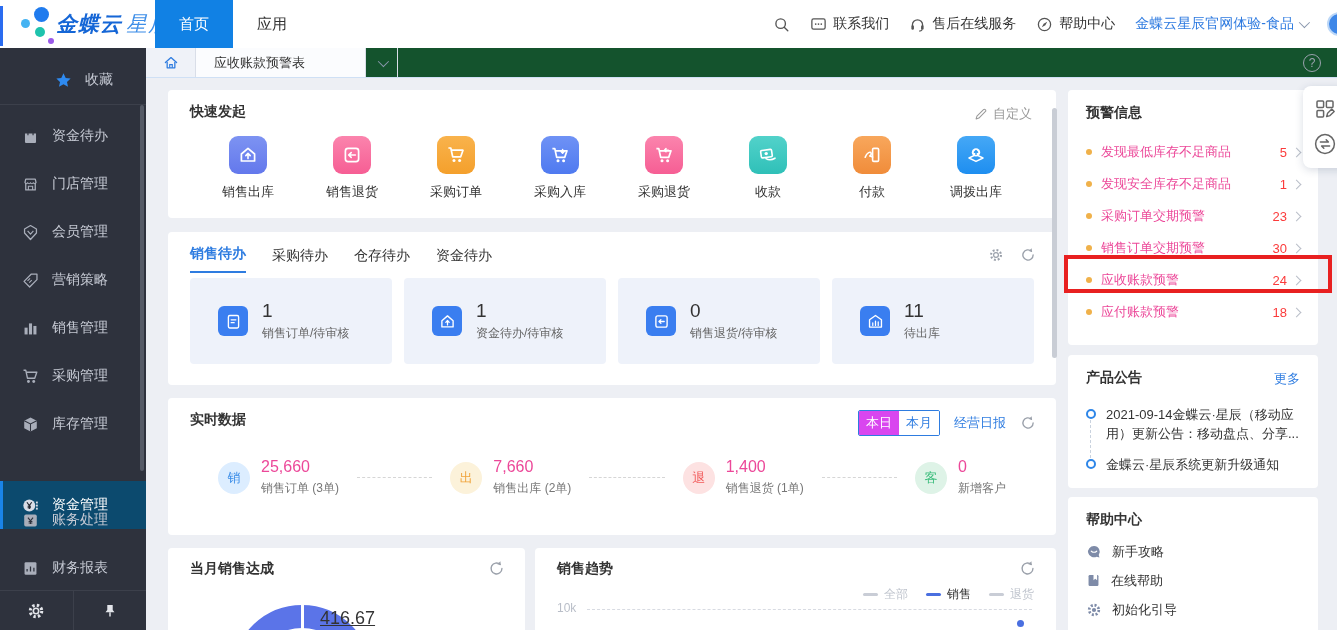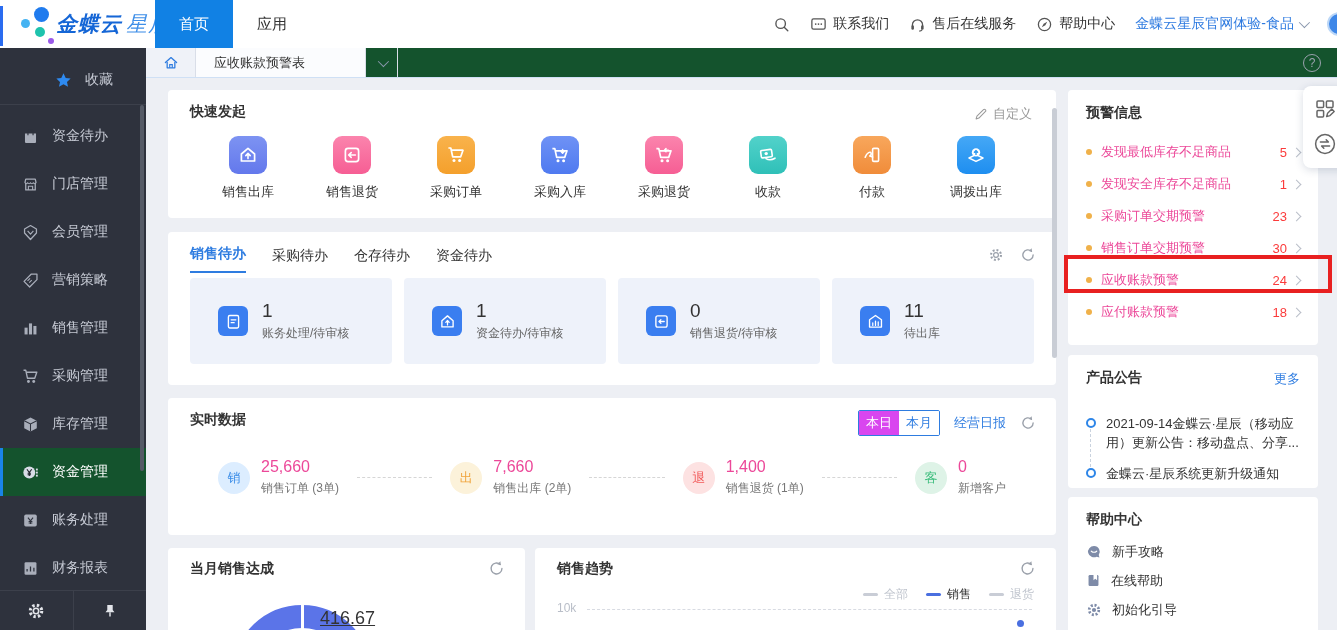--- a/index.html
+++ b/index.html
@@ -38,21 +38,21 @@
   .tabstrip { position:absolute; left:146px; top:48px; width:1191px; height:30px; background:#14532d; border-bottom:1px solid #cfe0f5; display:flex; align-items:stretch; z-index:20; }
   .ts-home { width:50px; display:flex; align-items:center; justify-content:center; background:#eff2f8; border-right:1px solid #d9dee8; color:#2e7ce0; cursor:pointer; }
   .ts-tab { width:170px; background:#fbfcfe; display:flex; align-items:center; padding:0 18px; font-size:13px; color:#333; border-right:1px solid #d9dee8; }
   .ts-chev { width:32px; display:flex; align-items:center; justify-content:center; border-right:1px solid #d9dee8; cursor:pointer; }
   .ts-help { position:absolute; right:16px; top:6px; width:18px; height:18px; border:1.5px solid #9aa2ae; border-radius:50%; color:#9aa2ae; font-size:12px; display:flex; align-items:center; justify-content:center; cursor:pointer; }
 
   
   .sidebar { position:absolute; left:0; top:48px; width:146px; height:582px; background:#2e323d; z-index:25; }
   .sb-item { position:absolute; left:0; width:146px; height:48px; display:flex; align-items:center; gap:13px; padding-left:22px; color:#c6cad4; font-size:14px; cursor:pointer; }
   .sb-item svg { color:#a9aeba; flex:none; }
-  .sb-item.active { background:#14532d; color:#fff; border-left:3px solid #1a84e8; padding-left:19px; }
+  .sb-item.active { background:#0c4a6e; color:#fff; border-left:3px solid #1a84e8; padding-left:19px;margin-top:33px; }
   .sb-item.active svg { color:#d8dce6; }
   .sb-fav { top:8px;justify-content:center; }
   .sb-fav svg { color:#2e8af0; }
   .sb-divider { position:absolute; left:0; top:56px; width:146px; height:1px; background:#3c404b; }
   .sb-scroll { position:absolute; right:2px; top:57px; width:4px; height:366px; border-radius:2px; background:#555a66; }
   .sb-bottom { position:absolute; left:0; bottom:0; width:146px; height:40px; background:#2e323d; border-top:1px solid #3c404b; display:flex; }
   .sb-bcell { flex:1; display:flex; align-items:center; justify-content:center; color:#e3e5ea; cursor:pointer; }
   .sb-bcell + .sb-bcell { border-left:1px solid #3c404b; }
 
   
@@ -125,21 +125,21 @@
   .al-list { margin-top:14px; }
   .al-item { display:flex; align-items:center; height:32px; cursor:pointer; }
   .al-dot { width:6px; height:6px; border-radius:50%; background:#f0b14a; margin-right:9px; flex:none; }
   .al-label { font-size:13px; color:#ec4899; flex:1; white-space:nowrap; }
   .al-count { font-size:13px; color:#fb3b3b; margin-right:6px; }
   .al-chev { width:7px; height:7px; border-right:1.5px solid #b9bec8; border-top:1.5px solid #b9bec8; transform:rotate(45deg); }
   .red-box { position:absolute; left:918px; top:177px; width:268px; height:38px; border:4px solid #e82020; z-index:15; pointer-events:none; }
 
   .announce { left:922px; top:277px; width:250px; height:133px; padding:14px 18px; }
   .an-more { position:absolute; right:18px; top:15px; font-size:13px; color:#2e7ce0; cursor:pointer; }
-  .an-list { margin-top:28px; position:relative; }
+  .an-list { margin-top:19px; position:relative; }
   .an-item { display:flex; gap:10px; margin-bottom:12px; cursor:pointer; }
   .an-bullet { width:10px; height:10px; border:2.5px solid #2e86e8; border-radius:50%; margin-top:3px; flex:none; background:#fff; z-index:1; }
   .an-text { font-size:13px; color:#333; line-height:1.45; }
   .an-line { position:absolute; left:4px; top:14px; height:38px; border-left:1px dashed #c9d2de; }
 
   .help { left:922px; top:419px; width:250px; height:160px; padding:14px 18px; }
   .hp-item { display:flex; align-items:center; gap:10px; height:29px; font-size:13px; color:#333; cursor:pointer; }
   .hp-item svg { color:#7e8ba8; }
   .hp-list { margin-top:8px; }
 
@@ -480,21 +480,21 @@
     <div class="todo-cards">
       <div class="todo-card">
         <span class="tc-icon">
             <svg width="17" height="17" viewBox="0 0 20 20">
               <rect x="4" y="3" width="12" height="14.6" rx="1.6" fill="none" stroke="#fff" stroke-width="1.6"></rect>
               <path d="M7.2 8 h5.6 M7.2 11.4 h3.6" stroke="#fff" stroke-width="1.5" stroke-linecap="round"></path>
             </svg>
           </span>
         <div>
           <div class="tc-num">1</div>
-          <div class="tc-label">账务处理/待审核</div>
+          <div class="tc-label">销售订单/待审核</div>
         </div>
       </div>
       <div class="todo-card">
         <span class="tc-icon">
             <svg width="17" height="17" viewBox="0 0 20 20">
               <path d="M3.4 9 L10 3.4 L16.6 9 V16.4 H3.4 Z" fill="none" stroke="#fff" stroke-width="1.6" stroke-linejoin="round"></path>
               <path d="M10 14 V9 M8 11 l2-2.2 2 2.2" fill="none" stroke="#fff" stroke-width="1.5" stroke-linecap="round" stroke-linejoin="round"></path>
             </svg>
           </span>
         <div>

